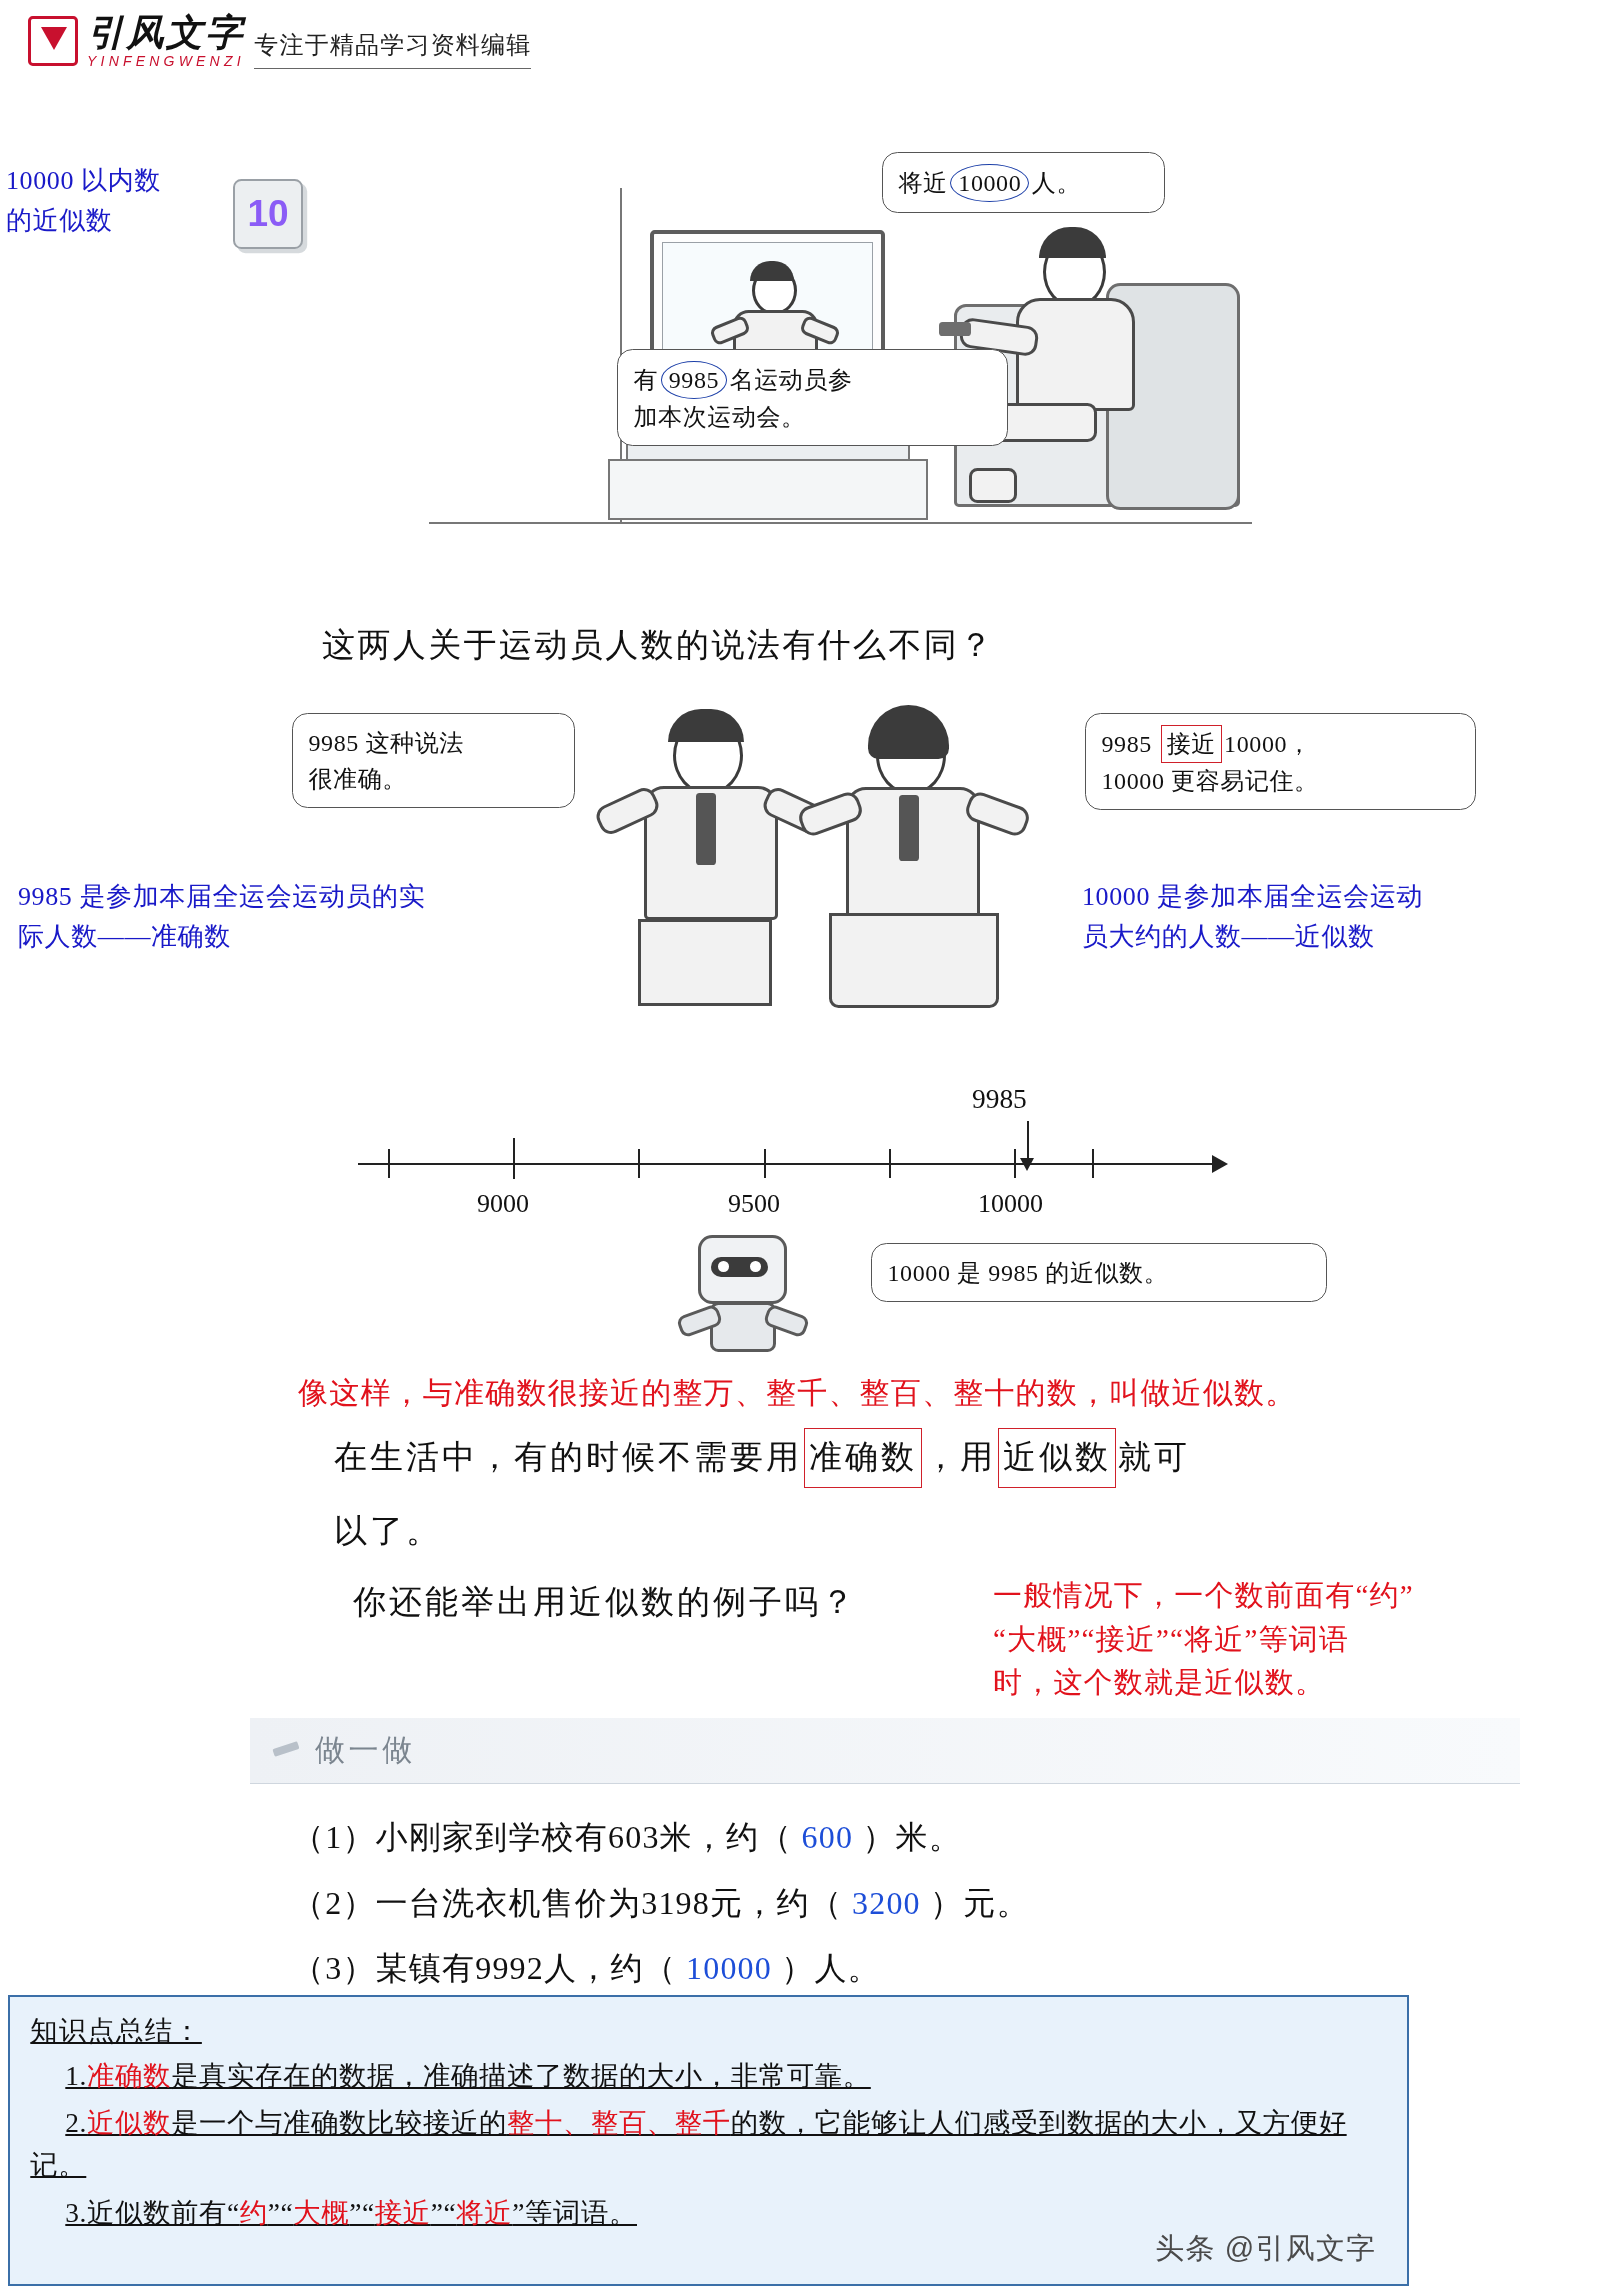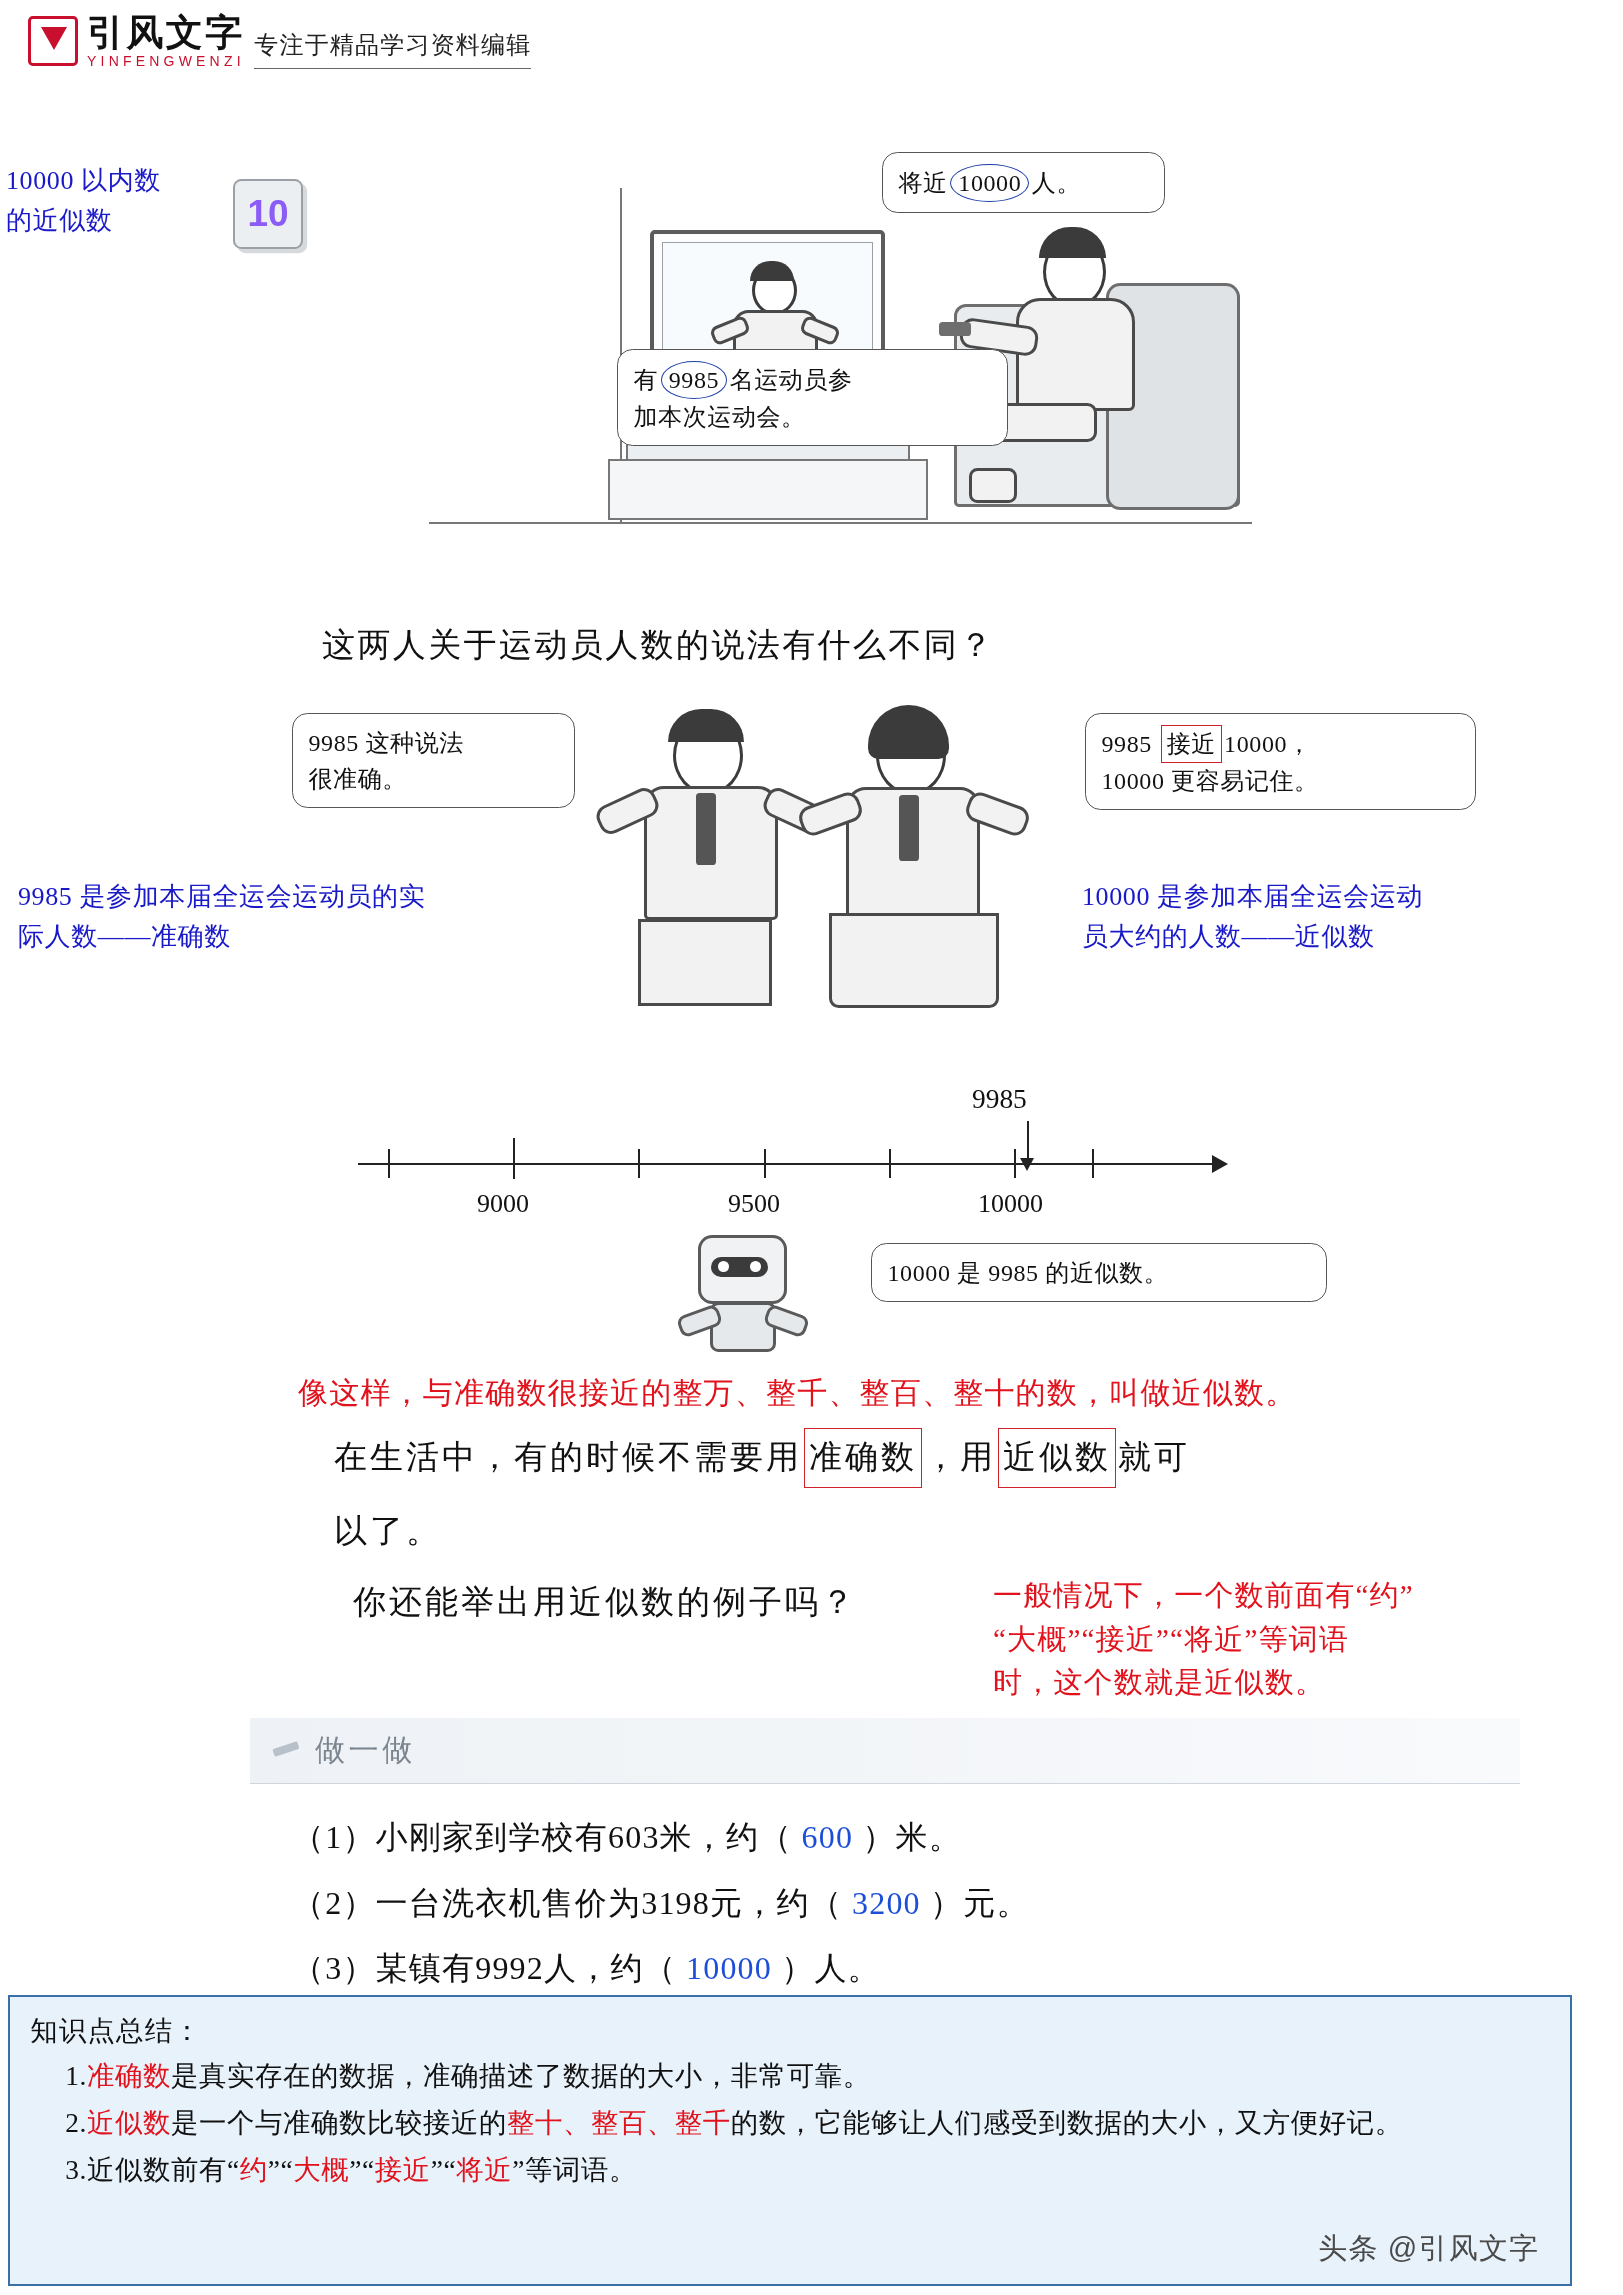--- a/index.html
+++ b/index.html
@@ -17,21 +17,21 @@
   .logo-mark{width:57px;height:57px;position:relative;margin-right:6px;}
   .logo-mark .v{
     position:absolute;left:3.6px;top:3.6px;width:50px;height:50px;
     border:3px solid #c8102e;border-radius:4.8px;box-sizing:border-box;
   }
   .logo-mark .v:after{
     content:"";position:absolute;left:10.7px;top:8.3px;
     border-left:13px solid transparent;border-right:13px solid transparent;
     border-top:23px solid #c8102e;
   }
-  .logo-text{display:flex;flex-direction:column;justify-content:flex-end;}
+  .logo-text{display:flex;flex-direction:column;justify-content:flex-end;font-style:italic;}
   .logo-cn{font-size:37px;font-weight:bold;letter-spacing:2.4px;line-height:1.05;color:#111;}
   .logo-en{font-size:14px;letter-spacing:4.2px;color:#c8102e;font-family:"Liberation Sans",sans-serif;}
   .logo-slogan{
     margin-left:9.5px;font-size:24px;color:#222;letter-spacing:1.2px;
     border-bottom:1.8px solid #666;padding-bottom:7.2px;align-self:flex-end;
   }
 
   
   .left-title{
     position:absolute;left:6px;top:161px;width:215px;
@@ -122,22 +122,22 @@
     border-bottom:1.8px solid #cfd6de;display:flex;align-items:center;padding-left:18px;box-sizing:border-box;
   }
   .pencil{width:35px;height:20px;position:relative;margin-right:12px;}
   .pencil:before{content:"";position:absolute;left:4.8px;top:4.8px;width:26px;height:8.3px;background:#b8c0c9;transform:rotate(-18deg);border-radius:1.8px;}
   .doit-label{font-size:30px;color:#7b858f;letter-spacing:3.6px;}
   .exercise{position:absolute;font-size:32px;letter-spacing:1.2px;color:#111;}
   .ans{color:#1d4ed8;}
 
   
   .summary{
-    position:absolute;left:8.3px;top:1995px;width:1564px;height:291px;
-    background:#e8f2fb;border:2.4px solid #3b6fa8;box-sizing:border-box;padding:15.5px 20px;
+    position:absolute;left:8.3px;top:1995px;width:1401px;height:291px;
+    background:#e8f2fb;border:2.4px solid #3b6fa8;box-sizing:border-box;padding:15.5px 20px;text-decoration:underline;
   }
   .summary .title{font-size:27.4px;letter-spacing:1.2px;margin-bottom:6px;}
   .summary p{margin:0 0 4.8px 0;font-size:27.4px;line-height:1.55;letter-spacing:0.6px;text-indent:35px;}
   .kw{color:#e1121c;}
   .watermark{
     position:absolute;right:31px;bottom:15.5px;font-size:29px;color:#4a4a4a;
     font-family:"Liberation Sans",sans-serif;letter-spacing:1.2px;
   }
 </style>
 </head>

